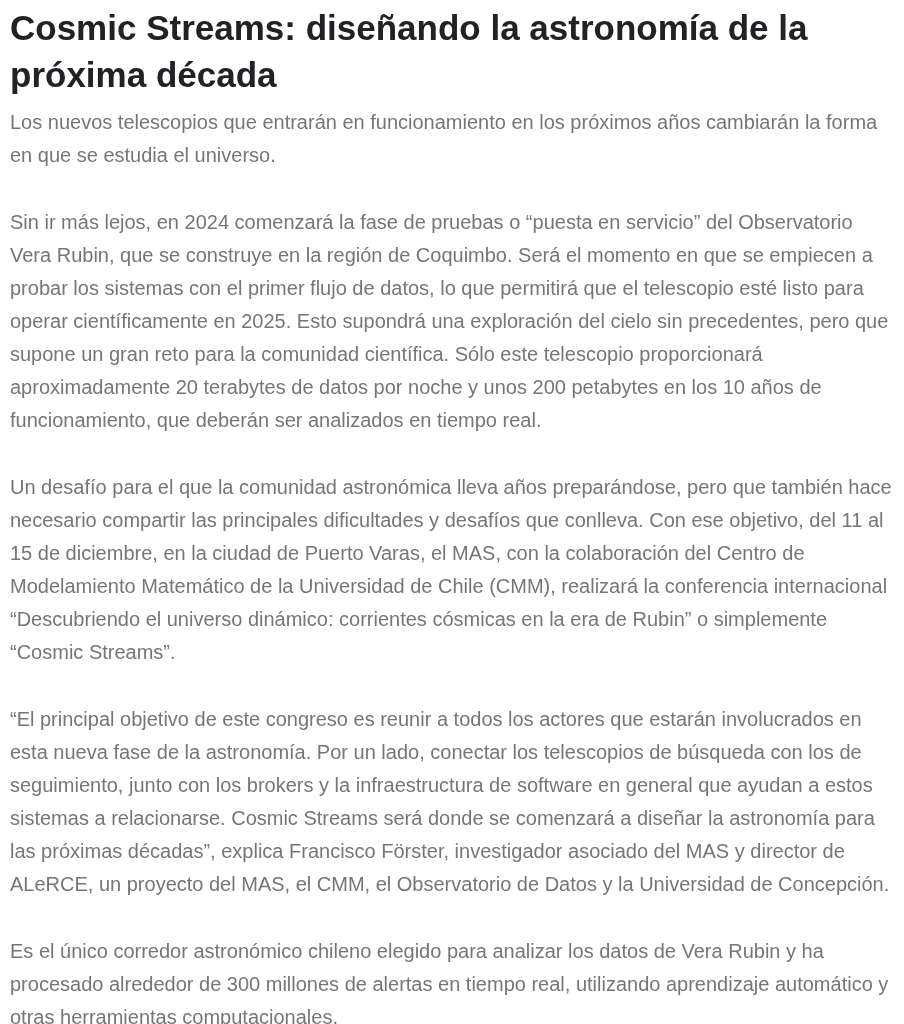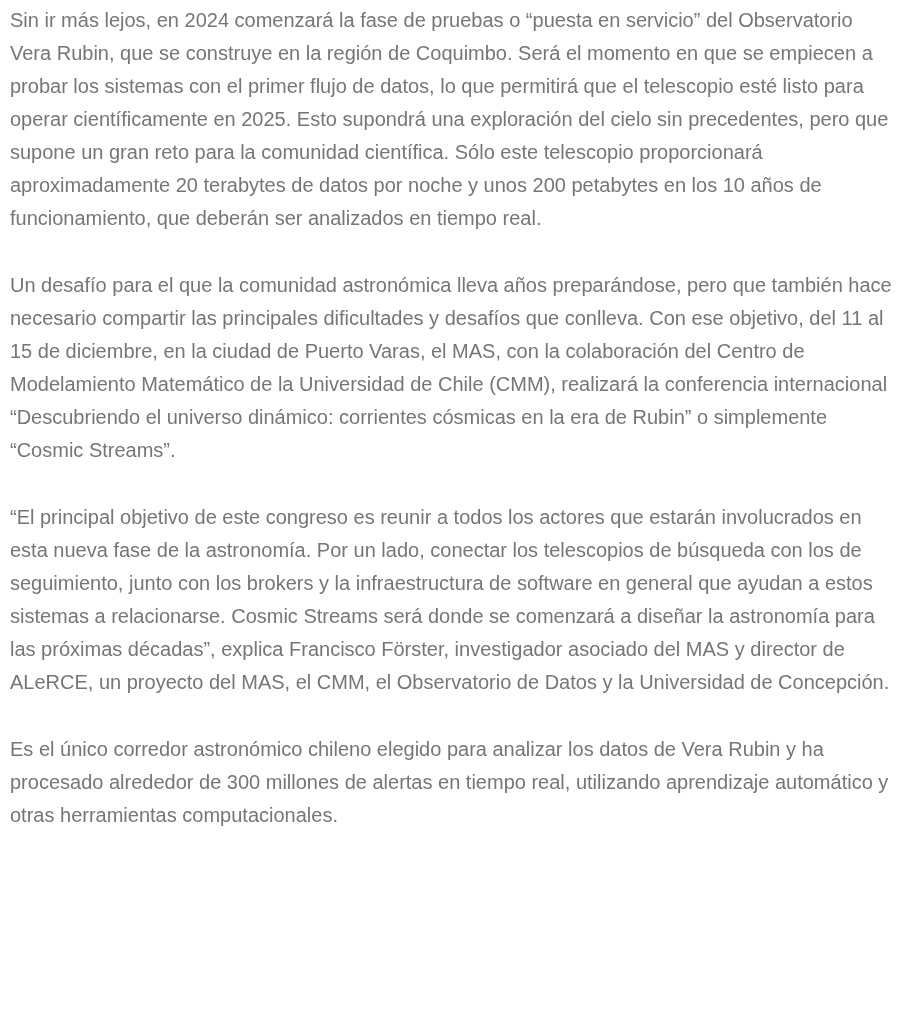--- a/index.html
+++ b/index.html
@@ -38,19 +38,21 @@
     color:var(--body-color);
   }
   section.article-body p:last-child{
     margin-bottom:0;
   }
 </style>
 </head>
 <body>
 
 <main class="article">
+  <h1 class="article-title">Cosmic Streams: diseñando la astronomía de la próxima década</h1>
   <section class="article-body" id="article-body">
+      <p>Los nuevos telescopios que entrarán en funcionamiento en los próximos años cambiarán la forma en que se estudia el universo.</p>
       <p>Sin ir más lejos, en 2024 comenzará la fase de pruebas o “puesta en servicio” del Observatorio Vera Rubin, que se construye en la región de Coquimbo. Será el momento en que se empiecen a probar los sistemas con el primer flujo de datos, lo que permitirá que el telescopio esté listo para operar científicamente en 2025. Esto supondrá una exploración del cielo sin precedentes, pero que supone un gran reto para la comunidad científica. Sólo este telescopio proporcionará aproximadamente 20 terabytes de datos por noche y unos 200 petabytes en los 10 años de funcionamiento, que deberán ser analizados en tiempo real.</p>
       <p>Un desafío para el que la comunidad astronómica lleva años preparándose, pero que también hace necesario compartir las principales dificultades y desafíos que conlleva. Con ese objetivo, del 11 al 15 de diciembre, en la ciudad de Puerto Varas, el MAS, con la colaboración del Centro de Modelamiento Matemático de la Universidad de Chile (CMM), realizará la conferencia internacional “Descubriendo el universo dinámico: corrientes cósmicas en la era de Rubin” o simplemente “Cosmic Streams”.</p>
       <p>“El principal objetivo de este congreso es reunir a todos los actores que estarán involucrados en esta nueva fase de la astronomía. Por un lado, conectar los telescopios de búsqueda con los de seguimiento, junto con los brokers y la infraestructura de software en general que ayudan a estos sistemas a relacionarse. Cosmic Streams será donde se comenzará a diseñar la astronomía para las próximas décadas”, explica Francisco Förster, investigador asociado del MAS y director de ALeRCE, un proyecto del MAS, el CMM, el Observatorio de Datos y la Universidad de Concepción.</p>
       <p>Es el único corredor astronómico chileno elegido para analizar los datos de Vera Rubin y ha procesado alrededor de 300 millones de alertas en tiempo real, utilizando aprendizaje automático y otras herramientas computacionales.</p>
     </section>
 </main>
 
 </body></html>

